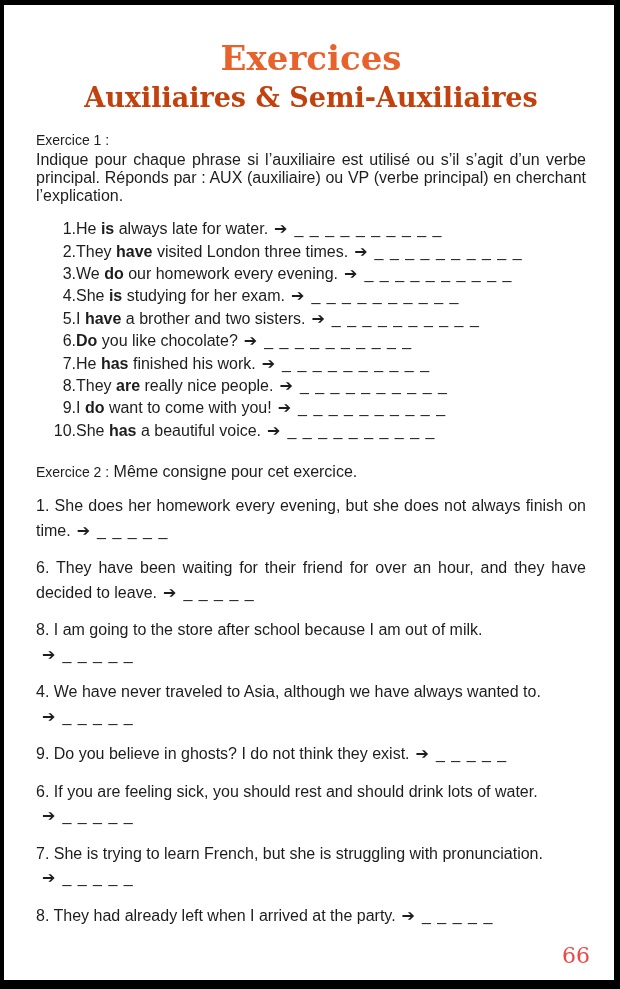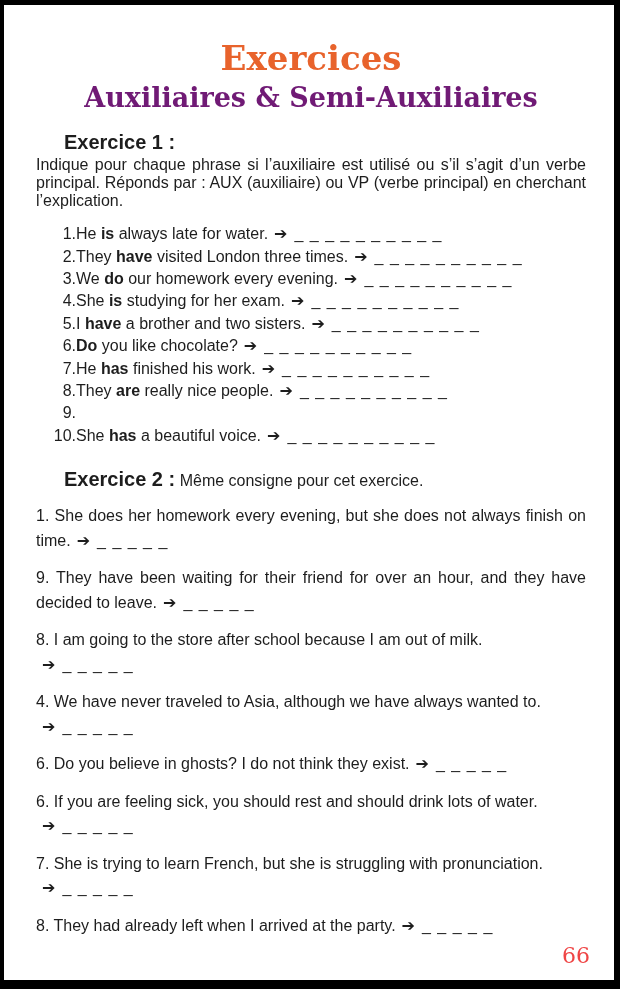--- a/index.html
+++ b/index.html
@@ -27,21 +27,21 @@
     line-height: 1.15;
   }
   h2.subtitle {
     margin: 4px 0 0 0;
     text-align: center;
     font-family: "DejaVu Serif", serif;
     font-weight: bold;
     font-size: 27px;
     line-height: 1.15;
   }
-  .ex-label { font-weight: bold; font-size: 20px; margin-left: 28px; }
+  .ex-label { font-weight: normal; font-size: 14px; }
   .ex1-head { margin-top: 18px; }
   .instructions {
     margin: 2px 0 0 0;
     font-size: 16px;
     line-height: 18px;
     text-align: justify;
   }
   .list { margin-top: 13px; }
   .li {
     display: flex;
@@ -79,21 +79,21 @@
     font-size: 22px;
     color: #ef4444;
   }
 </style>
 </head>
 <body>
 
 <div class="page">
 
   <h1 class="title" style="color: rgb(232, 99, 44);">Exercices</h1>
-  <h2 class="subtitle" style="color: #701a75;">Auxiliaires &amp; Semi-Auxiliaires</h2>
+  <h2 class="subtitle" style="color: #c2410c;">Auxiliaires &amp; Semi-Auxiliaires</h2>
 
   <div class="ex1-head">
     <span class="ex-label">Exercice 1 :</span>
   </div>
   <p class="instructions">Indique pour chaque phrase si l’auxiliaire est utilisé ou s’il s’agit d’un verbe principal. Réponds par : AUX (auxiliaire) ou VP (verbe principal) en cherchant l’explication.</p>
 
   <div class="list">
     <div class="li">
       <span class="num">1.</span>
       <span class="txt"><span>He </span><b>is</b><span> always late for water.</span><span class="arrow">➔</span><span class="blank">_ _ _ _ _ _ _ _ _ _</span></span>
@@ -121,46 +121,47 @@
     <div class="li">
       <span class="num">7.</span>
       <span class="txt"><span>He </span><b>has</b><span> finished his work.</span><span class="arrow">➔</span><span class="blank">_ _ _ _ _ _ _ _ _ _</span></span>
     </div>
     <div class="li">
       <span class="num">8.</span>
       <span class="txt"><span>They </span><b>are</b><span> really nice people.</span><span class="arrow">➔</span><span class="blank">_ _ _ _ _ _ _ _ _ _</span></span>
     </div>
     <div class="li">
       <span class="num">9.</span>
+      <span class="txt"><span>I </span><b>do</b><span> want to come with you!</span><span class="arrow">➔</span><span class="blank">_ _ _ _ _ _ _ _ _ _</span></span>
     </div>
     <div class="li">
       <span class="num">10.</span>
       <span class="txt"><span>She </span><b>has</b><span> a beautiful voice.</span><span class="arrow">➔</span><span class="blank">_ _ _ _ _ _ _ _ _ _</span></span>
     </div>
   </div>
 
   <div class="ex2-head">
     <span class="ex-label">Exercice 2 :</span>
     <span class="consigne">Même consigne pour cet exercice.</span>
   </div>
 
   <p class="q">
     <span>1. She does her homework every evening, but she does not always finish on time.</span><span class="arrowline inline"><span class="arrow">➔</span><span class="blank">_ _ _ _ _</span></span>
   </p>
   <p class="q">
-    <span>9. They have been waiting for their friend for over an hour, and they have decided to leave.</span><span class="arrowline inline"><span class="arrow">➔</span><span class="blank">_ _ _ _ _</span></span>
+    <span>6. They have been waiting for their friend for over an hour, and they have decided to leave.</span><span class="arrowline inline"><span class="arrow">➔</span><span class="blank">_ _ _ _ _</span></span>
   </p>
   <p class="q">
     <span>8. I am going to the store after school because I am out of milk.</span><span class="arrowline newline"><span class="arrow">➔</span><span class="blank">_ _ _ _ _</span></span>
   </p>
   <p class="q">
     <span>4. We have never traveled to Asia, although we have always wanted to.</span><span class="arrowline newline"><span class="arrow">➔</span><span class="blank">_ _ _ _ _</span></span>
   </p>
   <p class="q">
-    <span>6. Do you believe in ghosts? I do not think they exist.</span><span class="arrowline inline"><span class="arrow">➔</span><span class="blank">_ _ _ _ _</span></span>
+    <span>9. Do you believe in ghosts? I do not think they exist.</span><span class="arrowline inline"><span class="arrow">➔</span><span class="blank">_ _ _ _ _</span></span>
   </p>
   <p class="q">
     <span>6. If you are feeling sick, you should rest and should drink lots of water.</span><span class="arrowline newline"><span class="arrow">➔</span><span class="blank">_ _ _ _ _</span></span>
   </p>
   <p class="q">
     <span>7. She is trying to learn French, but she is struggling with pronunciation.</span><span class="arrowline newline"><span class="arrow">➔</span><span class="blank">_ _ _ _ _</span></span>
   </p>
   <p class="q">
     <span>8. They had already left when I arrived at the party.</span><span class="arrowline inline"><span class="arrow">➔</span><span class="blank">_ _ _ _ _</span></span>
   </p>

